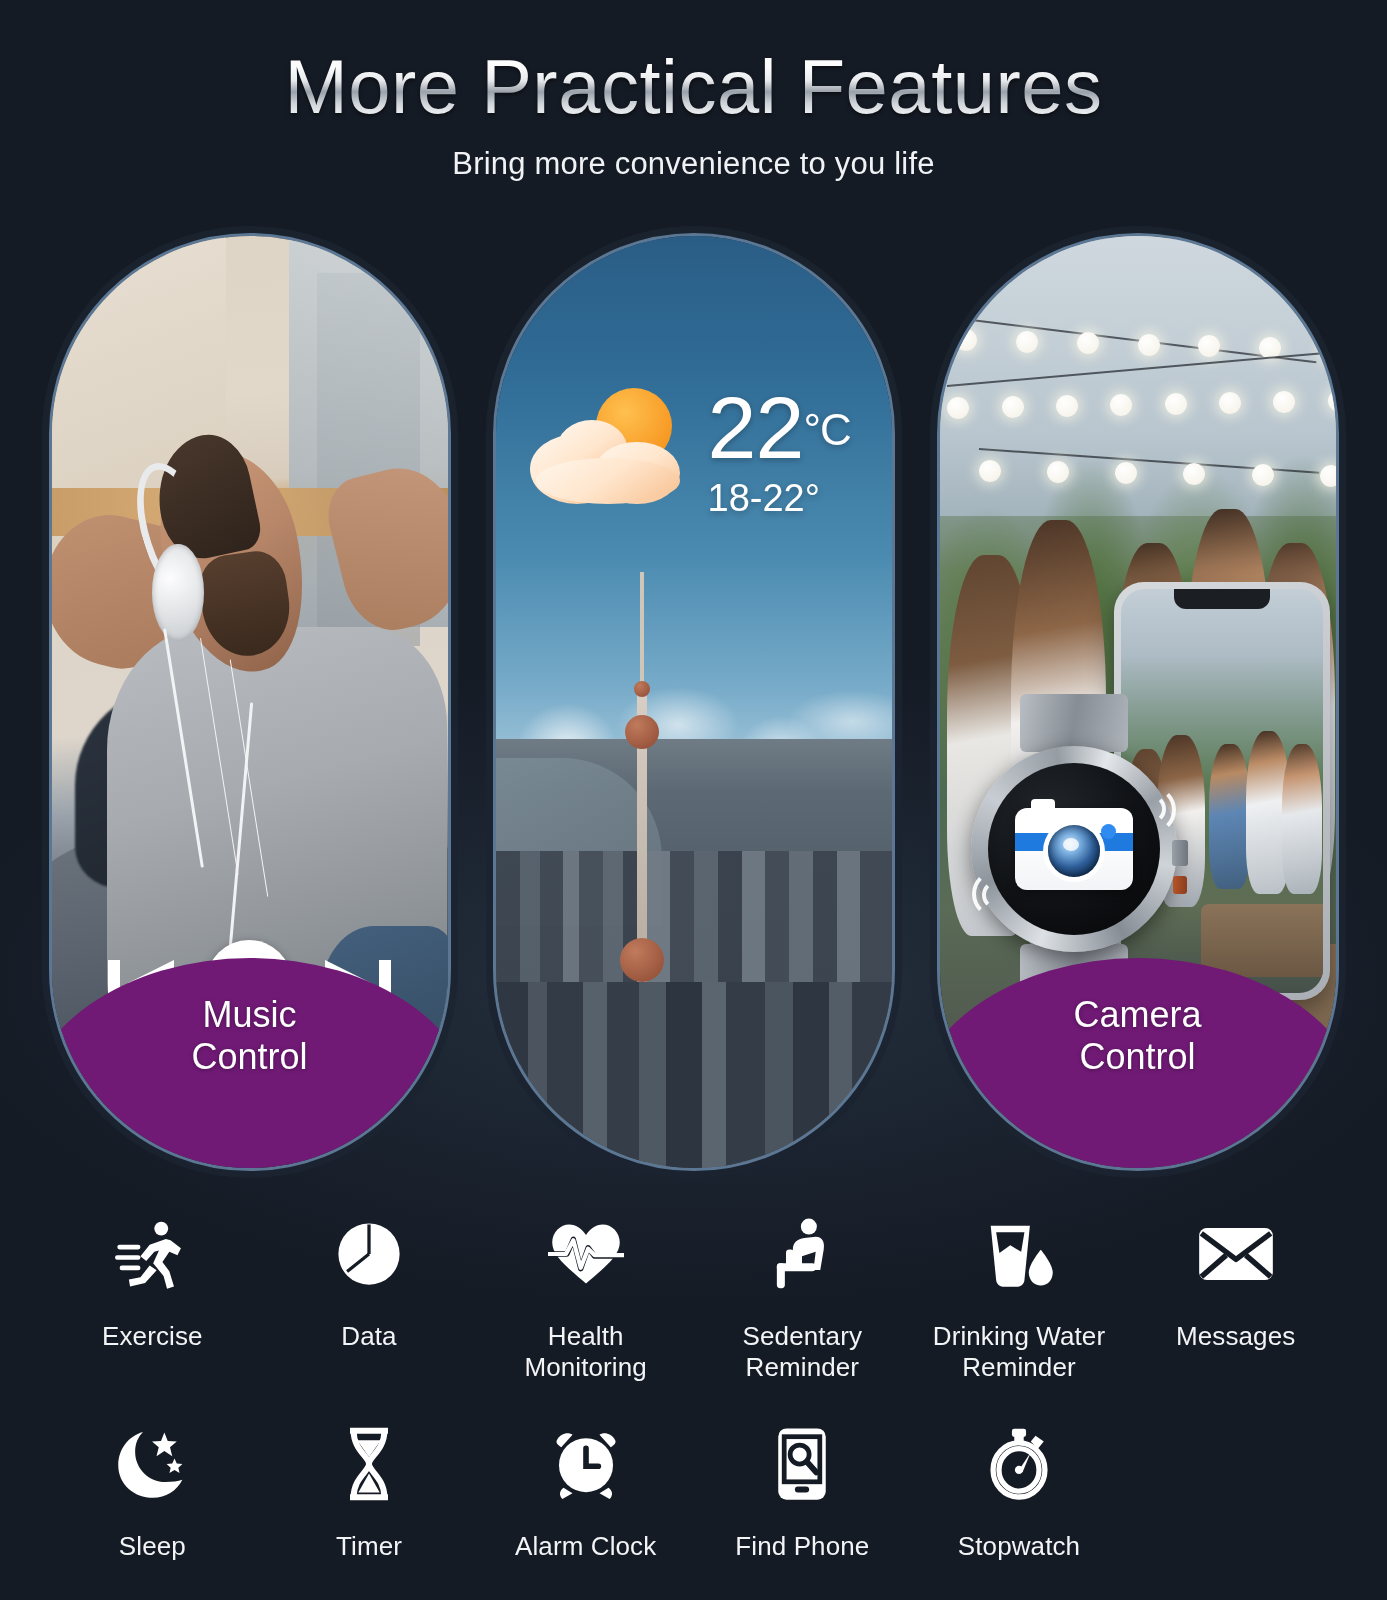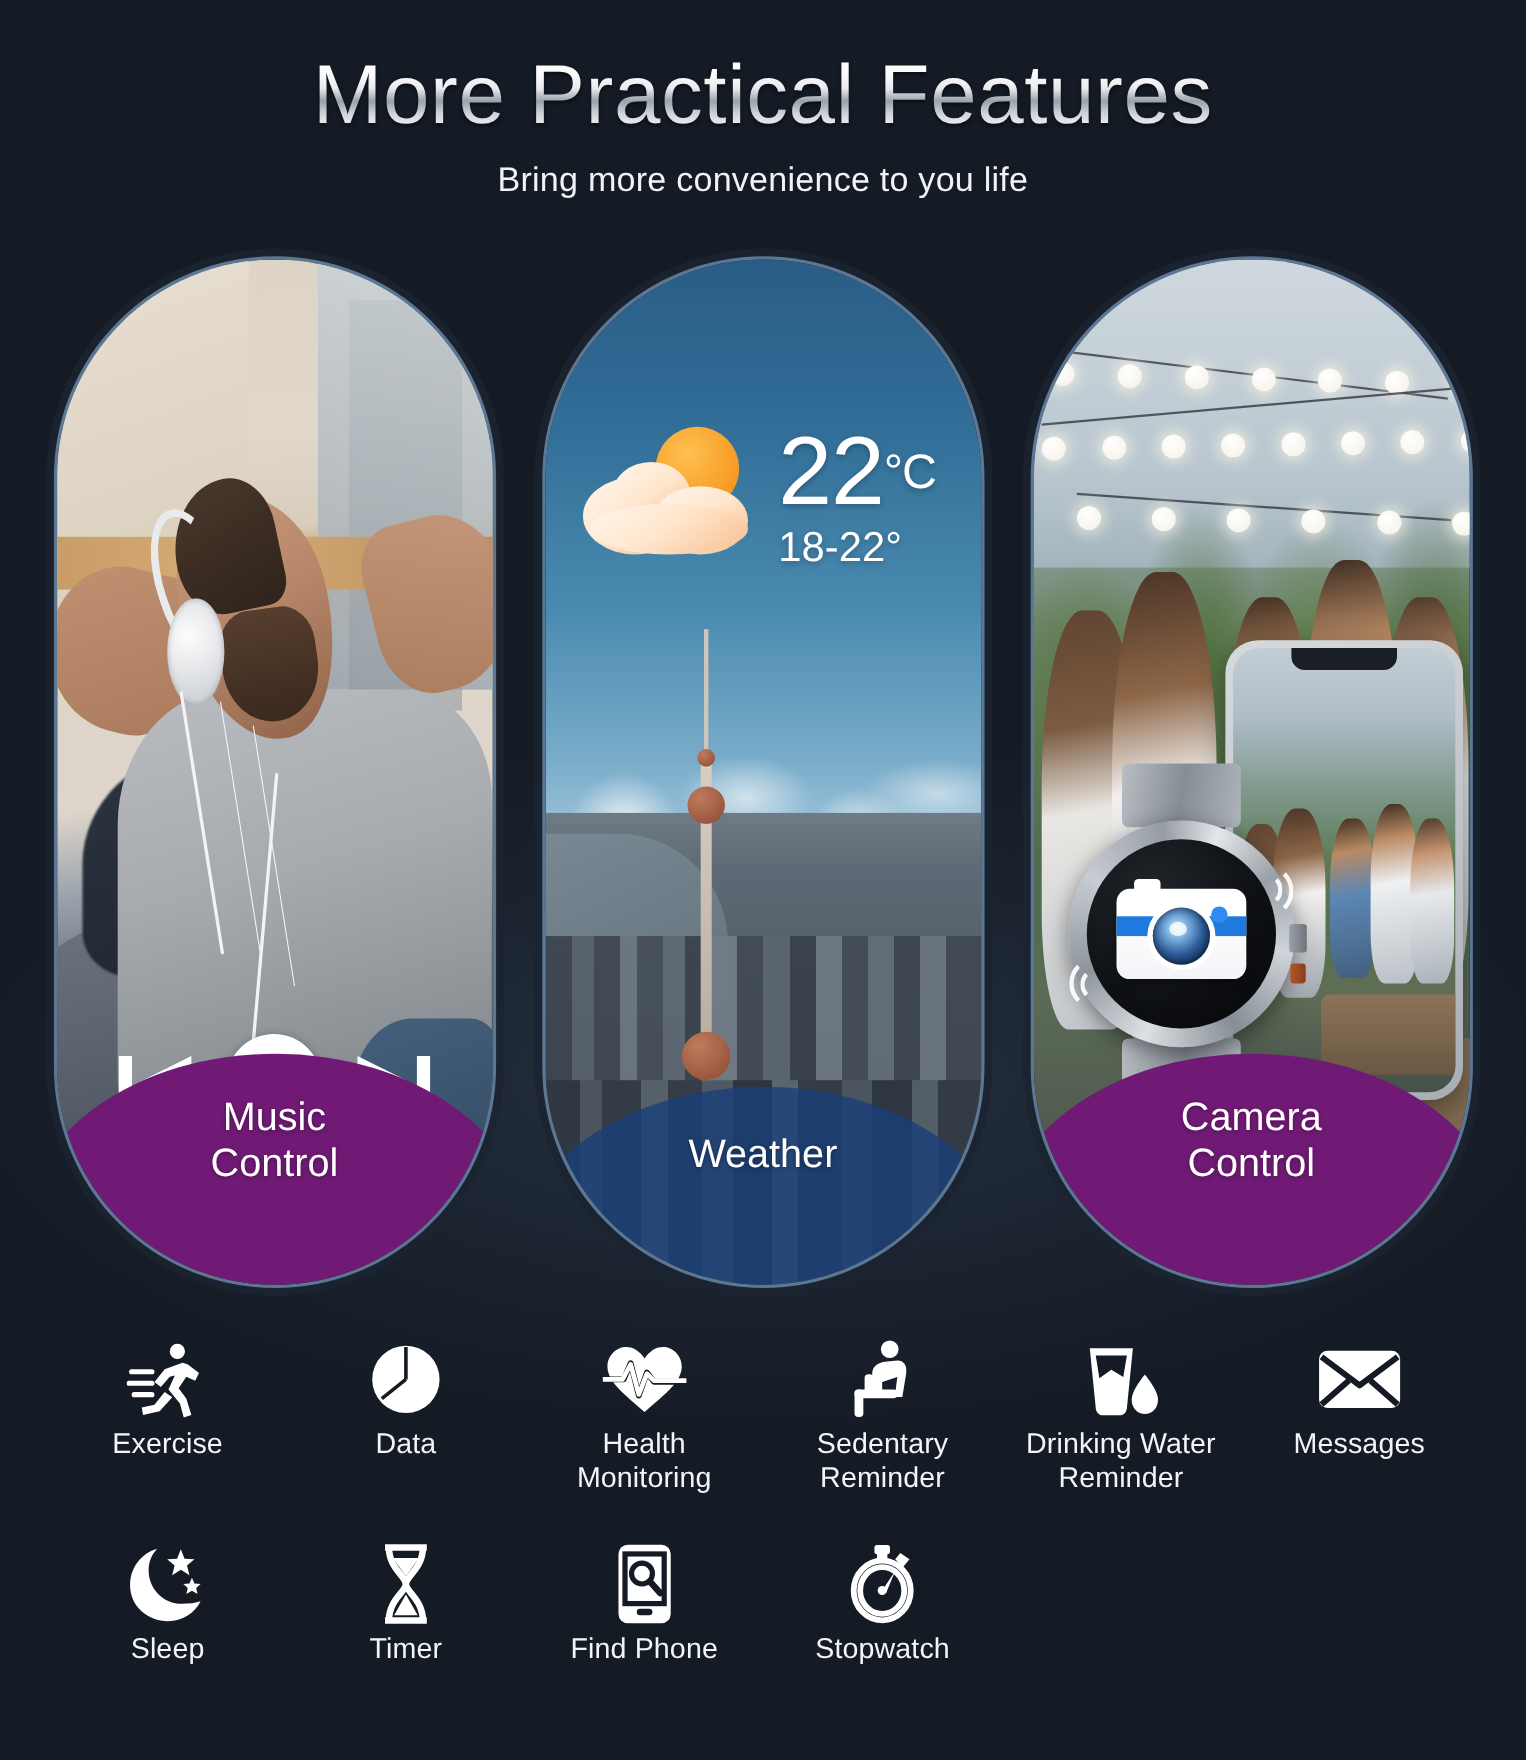--- a/index.html
+++ b/index.html
@@ -497,21 +497,21 @@
   .feature-grid {
     position: absolute;
     left: 44px; top: 1215px;
     width: 1300px;
     display: grid;
     grid-template-columns: repeat(6, 1fr);
     row-gap: 42px;
   }
   .feature {
     display: flex; flex-direction: column; align-items: center;
-    gap: 4px;
+    gap: 28px;
   }
   .feature-icon {
     width: 86px; height: 78px;
     display: flex; align-items: center; justify-content: center;
   }
   .feature-icon svg { display: block; }
   .feature-label {
     color: #f2f4f6;
     font-size: 26px;
     font-weight: 300;
@@ -607,23 +607,20 @@
       </div>
       <div class="weather-temp">
         <div class="temp-main">
           <span>22</span>
           <span class="temp-unit">°C</span>
         </div>
         <div class="temp-range">18-22°</div>
       </div>
     </div>
 
-    <div class="card-label translucent weather-lbl">
-      <div class="card-label-text">Weather</div>
-    </div>
   </div>
 
   <div class="card">
     <div class="card-media">
       <div class="party"></div>
       <div class="party-sky"></div>
       <div class="party-foliage"></div>
       <div class="string-lights" id="lights-host">
           <div class="wire" style="left: 4%; top: 18%; width: 92%; transform: rotate(7deg);"></div>
           <div class="bulb" style="left: 4%; top: 23%; width: 22px; height: 22px;"></div>
@@ -833,20 +830,37 @@
       <g fill="#ffffff">
         <path d="M14 12 L34 12 L24 26 Z"></path>
         <path d="M15 56 L33 56 L24 40 Z"></path>
       </g>
         </svg>
       </div>
       <div class="feature-label">Timer</div>
     </div>
     <div class="feature">
       <div class="feature-icon">
+        <svg width="72" height="74" viewBox="0 0 64 64">
+          <g fill="#ffffff">
+      <circle cx="32" cy="33" r="24"></circle>
+      <path d="M6 11 C9 5 16 3 20 6 L10 17 C7 15 5 13 6 11 Z"></path>
+      <path d="M58 11 C55 5 48 3 44 6 L54 17 C57 15 59 13 58 11 Z"></path>
+      <path d="M12 53 L20 58 L11 63 C8 60 8 56 12 53 Z"></path>
+      <path d="M52 53 L44 58 L53 63 C56 60 56 56 52 53 Z"></path>
+    </g>
+    <g fill="none" stroke="#151b25" stroke-width="5" stroke-linecap="round">
+      <path d="M32 18 L32 34 L43 34"></path>
+    </g>
+        </svg>
+      </div>
+      <div class="feature-label">Alarm Clock</div>
+    </div>
+    <div class="feature">
+      <div class="feature-icon">
         <svg width="62" height="76" viewBox="0 0 52 64">
           <g fill="#ffffff">
       <rect x="6" y="2" width="40" height="60" rx="7"></rect>
     </g>
     <g fill="none" stroke="#151b25" stroke-width="4">
       <rect x="11" y="9" width="30" height="38"></rect>
       <circle cx="24" cy="24" r="8"></circle>
       <path d="M30 30 L38 39" stroke-linecap="round" stroke-width="5"></path>
     </g>
     <g fill="#151b25">

